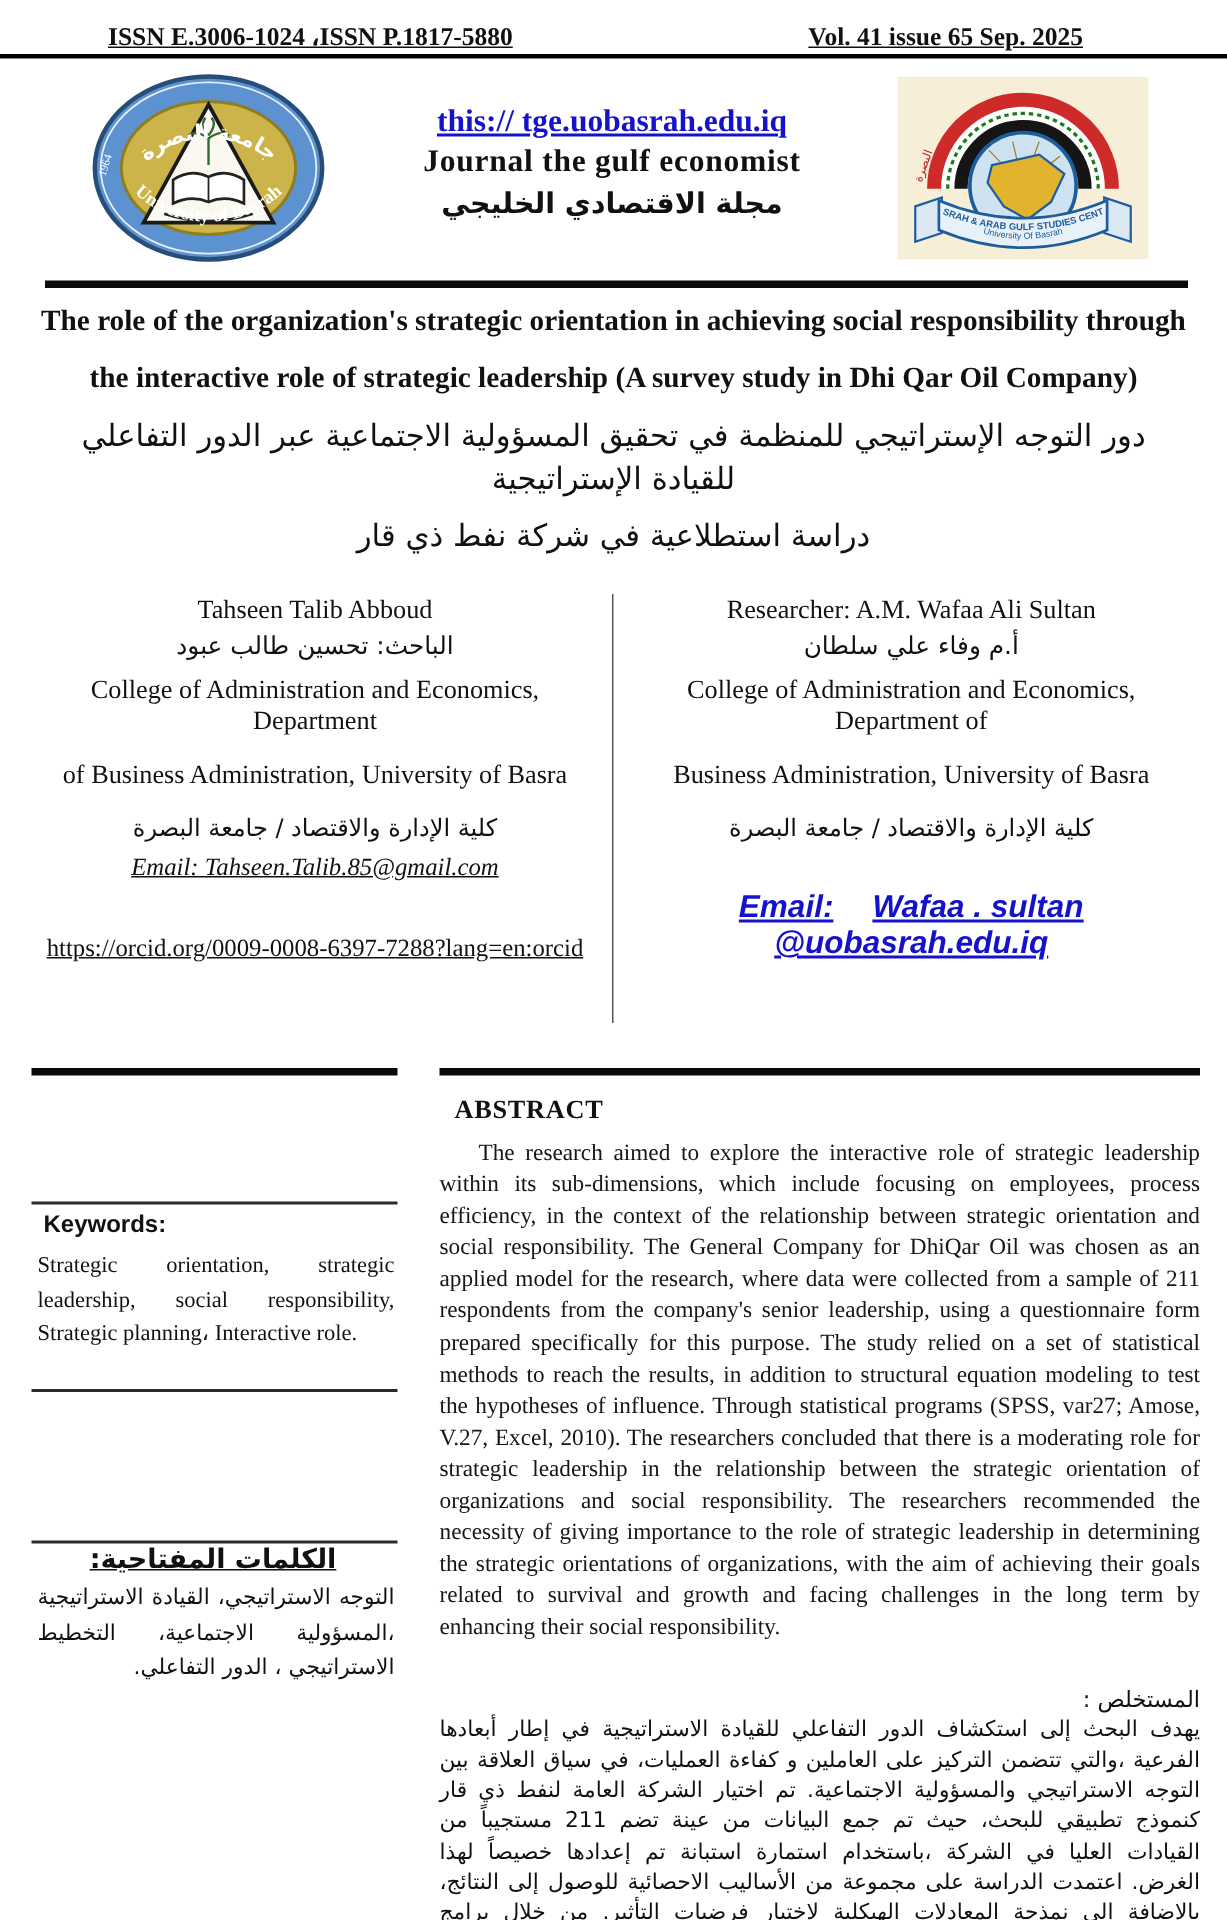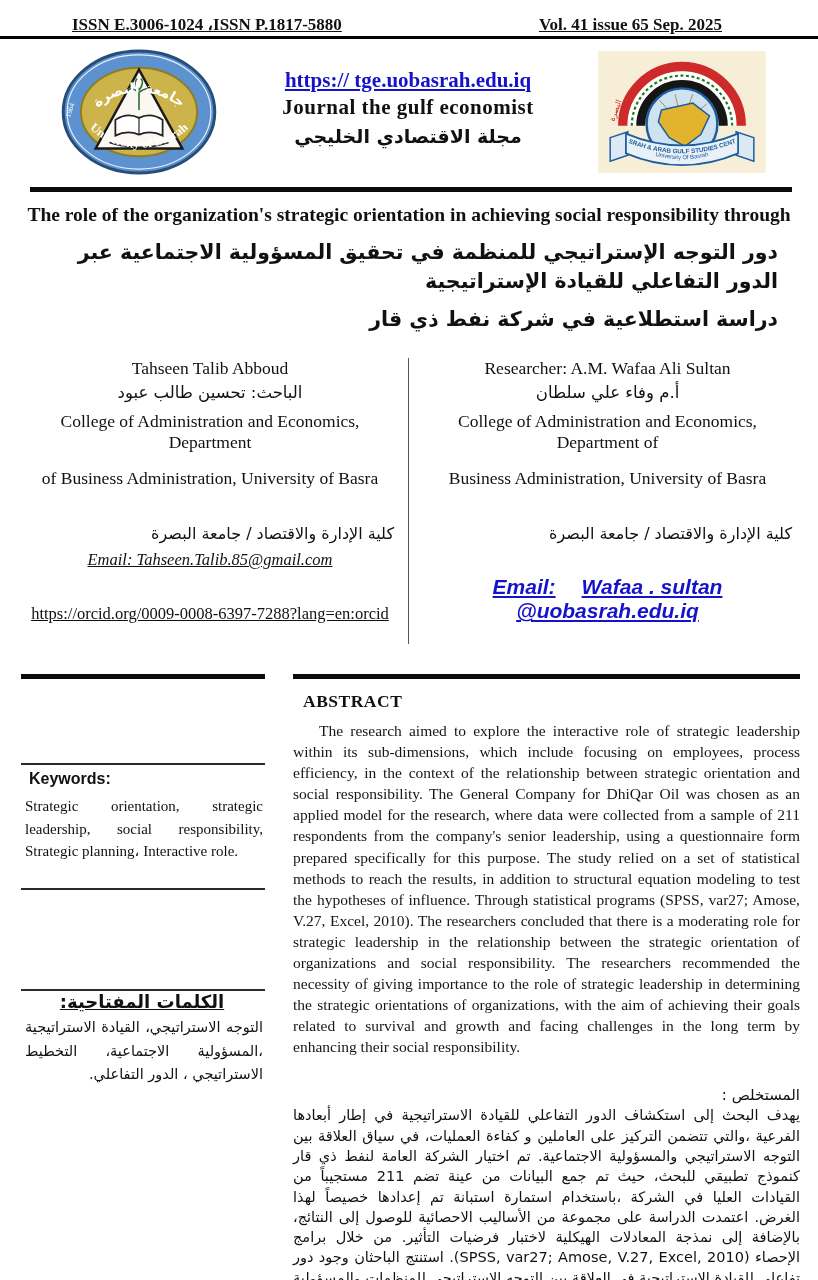--- a/index.html
+++ b/index.html
@@ -23,33 +23,33 @@
               color:var(--link,#1512cb); text-decoration:underline; cursor:pointer; }
   .mast-journal-en { font-size:21px; font-weight:bold; letter-spacing:.5px; margin-top:2px; }
   .mast-journal-ar { font-size:19px; font-weight:bold; font-family:"DejaVu Sans",sans-serif;
                      direction:rtl; margin-top:5px; }
 
   .rule-thick-full { height:5px; background:var(--rule,#0a0a0a); margin:2px 26px 0 30px; }
 
   
   .title-en { text-align:center; font-weight:bold; font-size:19.5px; margin-top:12px; padding:0 26px; }
   .title-en .tl2 { margin-top:16px; }
-  .title-ar { font-weight:bold; font-size:20.5px; margin-top:12px;
+  .title-ar { text-align:center; font-weight:normal; font-size:20.5px; margin-top:12px;
               font-family:"DejaVu Sans",sans-serif; direction:rtl; padding:0 40px; line-height:1.4; }
   .title-ar .tl2 { margin-top:10px; }
 
   
   .authors { display:grid; grid-template-columns:1fr 1fr; margin:24px 12px 0 12px; min-height:286px; }
   .author-col { text-align:center; padding:0 14px; }
   .author-col.colL { border-right:1.5px solid #555; }
   .a-name { font-size:17.5px; }
   .a-name-ar { font-size:16.5px; font-family:"DejaVu Sans",sans-serif; direction:rtl; margin-top:4px; }
   .a-aff1 { font-size:17.5px; margin-top:9px; }
   .a-aff2 { font-size:17.5px; margin-top:15px; }
-  .a-aff-ar { font-size:16px; font-family:"DejaVu Sans",sans-serif; direction:rtl; margin-top:35px;text-align:right; }
+  .a-aff-ar { font-size:16px; font-family:"DejaVu Sans",sans-serif; direction:rtl; margin-top:15px; }
   .a-email { font-size:16.5px; font-style:italic; margin-top:7px; text-decoration:underline; cursor:pointer;text-align:center; }
   .a-orcid { font-size:16.5px; margin-top:34px; text-decoration:underline; cursor:pointer; }
   .a-email-blue { margin-top:32px; font-family:"Liberation Sans",sans-serif; font-style:italic;
                   font-weight:bold; font-size:21px; color:var(--link,#1512cb); }
   .a-email-blue .lbl, .a-email-blue .val { text-decoration:underline; cursor:pointer; }
   .a-email-blue .gap { display:inline-block; width:26px; }
 
   
   .body-grid { display:grid; grid-template-columns:244px 1fr; column-gap:28px; margin:30px 18px 0 21px; }
   .rule4 { height:4.5px; background:var(--rule,#0a0a0a); }
@@ -110,21 +110,21 @@
         </text>
         <path id="uobBot" d="M 16 58 A 66 56 0 0 0 144 58" fill="none"></path>
         <text font-size="12.5" font-weight="bold" fill="#ffffff" font-family="Liberation Serif, serif">
           <textPath href="#uobBot" startOffset="50%" text-anchor="middle">University of Basrah</textPath>
         </text>
         <text x="10" y="70" font-size="7.5" fill="#ffffff" transform="rotate(-72 10 70)">1964</text>
       </svg>
     </div>
 
     <div class="mast-center">
-      <span class="mast-url">https:// tge.uobasrah.edu.iq</span>
+      <span class="mast-url">this:// tge.uobasrah.edu.iq</span>
       <div class="mast-journal-en">Journal the  gulf  economist</div>
       <div class="mast-journal-ar">مجلة الاقتصادي الخليجي</div>
     </div>
 
     <div class="logo-right">
       <svg viewBox="0 0 170 124">
         <rect width="170" height="124" fill="#f6eed6"></rect>
         <path d="M 25 76 A 60 60 0 0 1 145 76" stroke="#cf2a2a" stroke-width="10" fill="none"></path>
         <path d="M 34 76 A 51 51 0 0 1 136 76" stroke="#ffffff" stroke-width="9" fill="none"></path>
         <path d="M 34 76 A 51 51 0 0 1 136 76" stroke="#1f7a1f" stroke-width="2.2" stroke-dasharray="3 2.6" fill="none"></path>
@@ -151,20 +151,21 @@
         </text>
         <text x="16" y="72" font-size="8" fill="#c02020" font-family="DejaVu Sans, sans-serif" transform="rotate(-70 16 72)">البصرة</text>
       </svg>
     </div>
   </div>
 
   <div class="rule-thick-full"></div>
 
   <div class="title-en">
     <div class="tl1">The role of the organization's strategic orientation in achieving social responsibility through</div>
+    <div class="tl2">the interactive role of   strategic leadership  (A survey study in Dhi Qar Oil Company)</div>
   </div>
   <div class="title-ar">
     <div class="tl1">دور التوجه الإستراتيجي  للمنظمة في تحقيق المسؤولية الاجتماعية عبر الدور التفاعلي للقيادة الإستراتيجية</div>
     <div class="tl2">دراسة استطلاعية في شركة نفط ذي قار</div>
   </div>
 
   <div class="authors">
     <div class="author-col colL">
       <div class="a-name">Tahseen Talib Abboud</div>
       <div class="a-name-ar">الباحث: تحسين طالب عبود</div>

